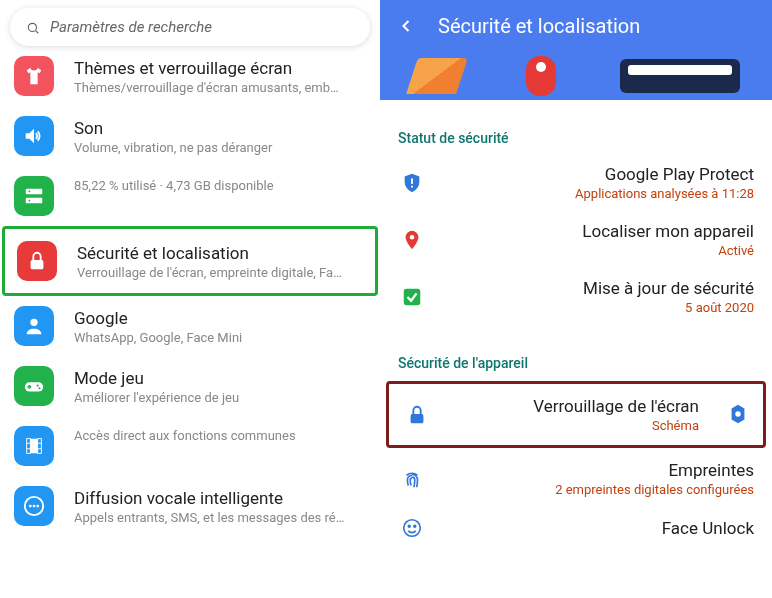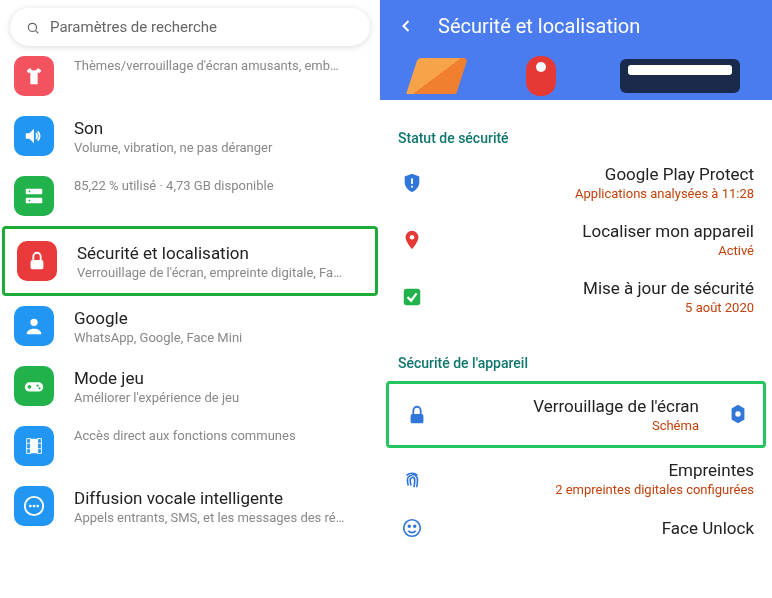--- a/index.html
+++ b/index.html
@@ -18,20 +18,21 @@
 .search-bar {
   margin: 8px 10px;
   height: 38px;
   border-radius: 20px;
   background: #fff;
   box-shadow: 0 1px 6px rgba(0,0,0,0.15);
   display: flex;
   align-items: center;
   padding: 0 16px;
   gap: 10px;
+  font-style: italic;
 }
 .search-bar .icon { width: 14px; height: 14px; color: #666; }
 .search-placeholder { color: #666; font-size: 15px; }
 
 
 .settings-list { padding: 0 0 0 0; }
 .settings-item {
   display: flex;
   align-items: flex-start;
   padding: 10px 14px 10px 14px;
@@ -128,21 +129,21 @@
 
 .right-item {
   display: flex;
   align-items: center;
   padding: 10px 18px;
   gap: 26px;
   cursor: pointer;
   text-align: right;
 }
 .right-item.highlighted {
-  border: 3px solid #22c55e;
+  border: 3px solid #7f1d1d;
   border-radius: 4px;
   margin: 2px 6px;
   padding: 12px 14px;
 }
 .right-icon {
   width: 28px;
   display: flex;
   align-items: center;
   justify-content: center;
   flex-shrink: 0;
@@ -168,20 +169,21 @@
     <span class="search-placeholder">Paramètres de recherche</span>
   </div>
   <div class="settings-list" id="left-list">
       <div class="settings-item" style="padding-top: 2px;">
     <div class="app-icon" style="background:#f2535f">
           <svg viewBox="0 0 24 24" fill="currentColor">
             <path d="M16 3l4 3-2 3-2-1v13H8V8L6 9 4 6l4-3c0 1.5 1.5 3 4 3s4-1.5 4-3z"></path>
           </svg>
         </div>
     <div class="item-text">
+      <div class="item-title">Thèmes et verrouillage écran</div>
       <div class="item-sub">Thèmes/verrouillage d'écran amusants, emb…</div>
     </div>
       </div>
       <div class="settings-item">
     <div class="app-icon" style="background:#2196f3">
           <svg viewBox="0 0 24 24" fill="currentColor">
             <path d="M3 9v6h4l5 5V4L7 9H3z"></path>
             <path d="M16 7a7 7 0 010 10M14 9a4 4 0 010 6" fill="none" stroke="currentColor" stroke-width="2"></path>
           </svg>
         </div>

